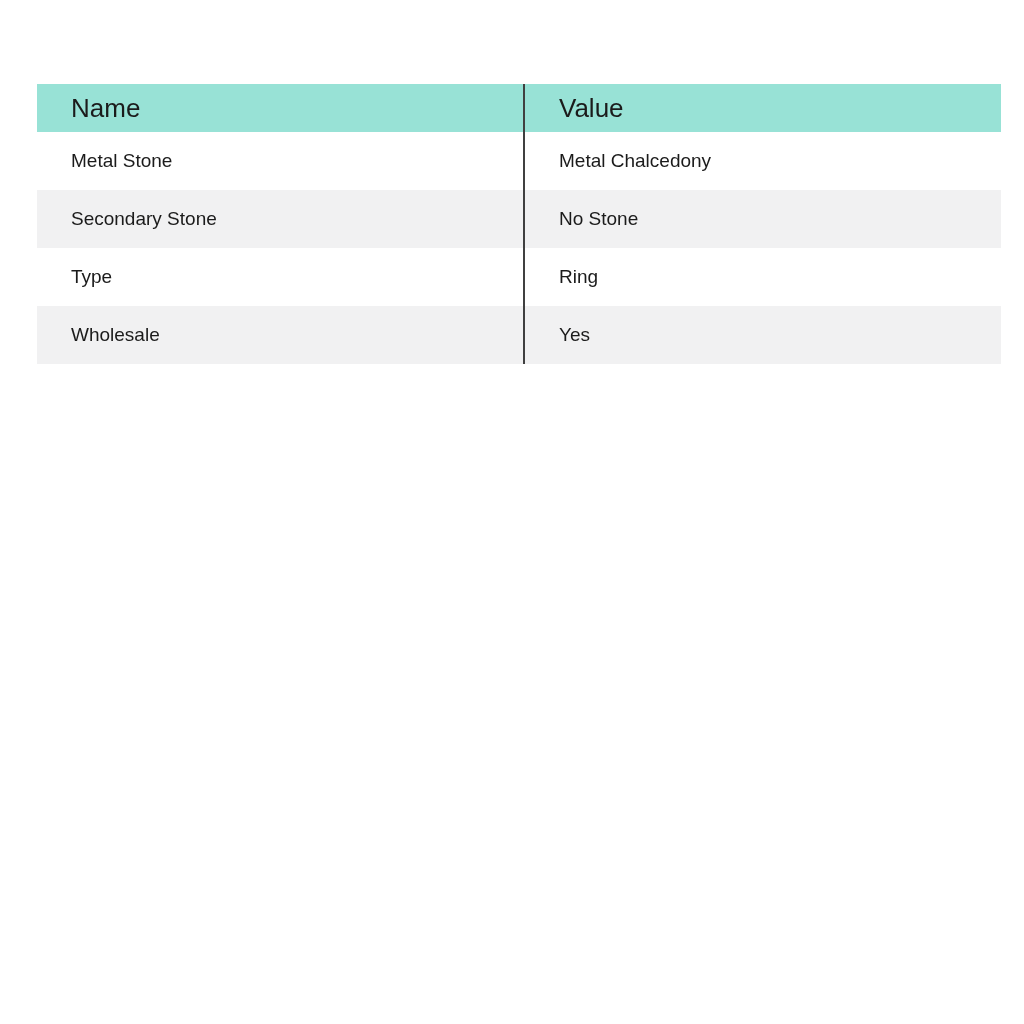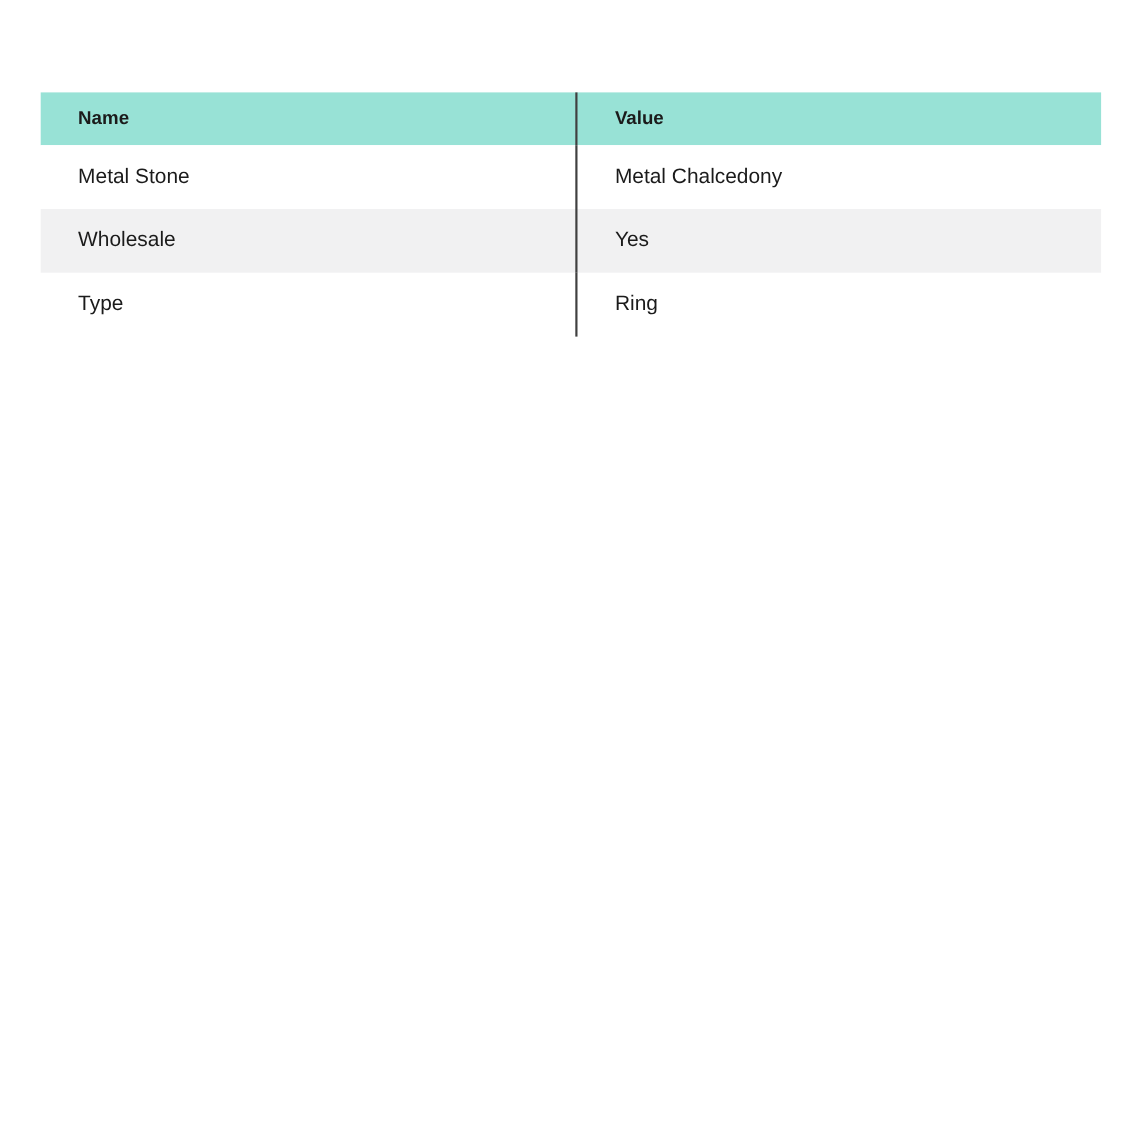--- a/index.html
+++ b/index.html
@@ -40,22 +40,22 @@
 
   table.spec-table col.col-name  { width: 487px; }
   table.spec-table col.col-value { width: 477px; }
 
   table.spec-table thead tr {
     height: 48px;
     background: #98e2d6;
   }
 
   table.spec-table thead th {
-    font-size: 17px;
-    font-weight: 700;
+    font-size: 26px;
+    font-weight: 400;
   }
 
   table.spec-table tbody tr {
     height: 58px;
     background: #ffffff;
   }
 
   table.spec-table tbody tr:nth-child(even) {
     background: #f1f1f2;
   }
@@ -80,22 +80,26 @@
         <th>Name</th>
         <th>Value</th>
       </tr>
     </thead>
     <tbody id="table-body">
         <tr>
           <td>Metal Stone</td>
           <td>Metal Chalcedony</td>
         </tr>
         <tr>
-          <td>Wholesale</td>
-          <td>Yes</td>
+          <td>Secondary Stone</td>
+          <td>No Stone</td>
         </tr>
         <tr>
           <td>Type</td>
           <td>Ring</td>
+        </tr>
+        <tr>
+          <td>Wholesale</td>
+          <td>Yes</td>
         </tr>
       </tbody>
   </table>
 </div>
 
 </body></html>

